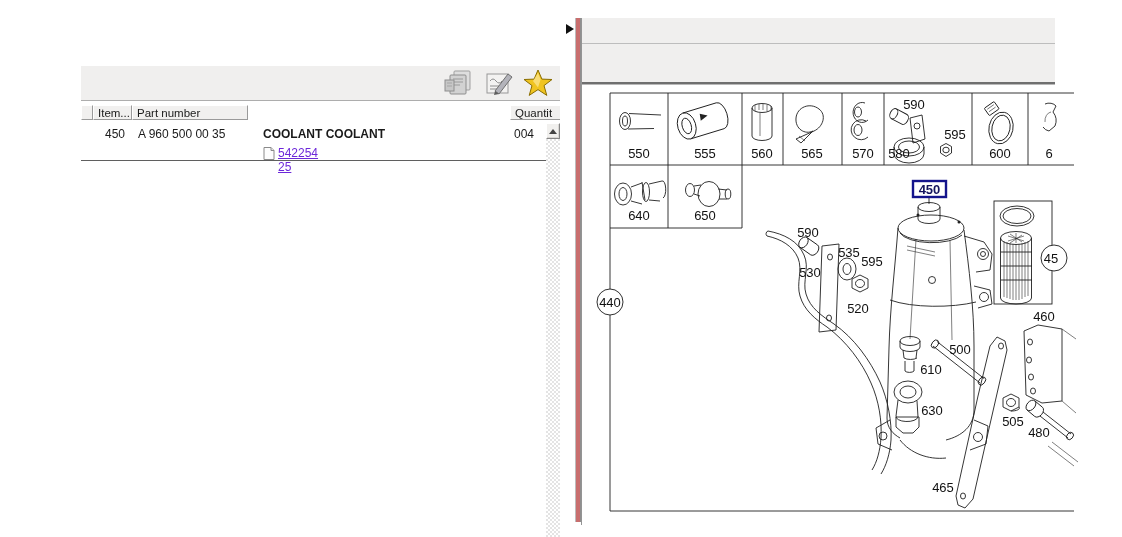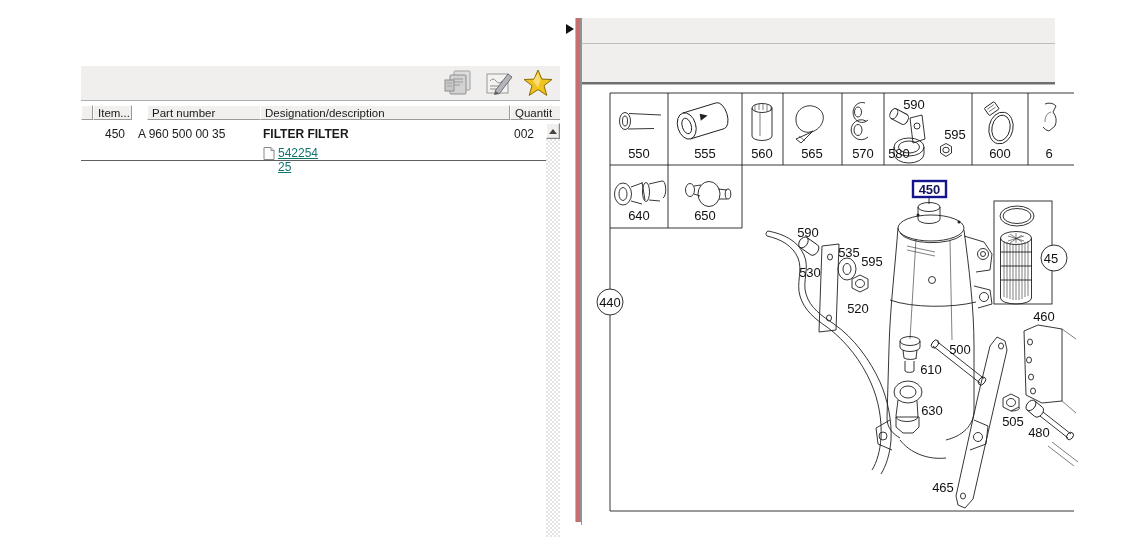--- a/index.html
+++ b/index.html
@@ -10,21 +10,21 @@
   
   .left-panel{left:0;top:0;width:479px;height:507px;background:#fff;margin-top:48px;}
   .toolbar{left:0;top:0;width:479px;height:34px;background:#f0efee;border-bottom:1px solid #adadad;}
   .tb-icon{position:absolute;top:3px;width:32px;height:28px;}
   .thead{left:0;top:39px;height:17px;width:479px;font-size:11.5px;}
   .hcell{position:absolute;top:0;height:15px;background:#f1f0ef;border:1px solid;
          border-color:#ffffff #9a9a9a #9a9a9a #ffffff;padding:1px 0 0 4px;
          white-space:nowrap;overflow:hidden;box-sizing:border-box;line-height:13px;}
   .trow{font-size:12px;white-space:nowrap;}
   .bold{font-weight:bold;}
-  .link{color:#0f766e;text-decoration:underline;font-size:12px;}
+  .link{color:#6d28d9;text-decoration:underline;font-size:12px;}
   .sep{left:0;top:94px;width:465px;height:1px;background:#5f5f5f;}
   .checker{background:conic-gradient(#ffffff 25%,#e4e4e4 0 50%,#ffffff 0 75%,#e4e4e4 0);
            background-size:4px 4px;}
   .sbtn{position:absolute;background:#f1f0ee;border:1px solid;box-sizing:border-box;
         border-color:#ffffff #868686 #868686 #ffffff;box-shadow:inset -1px -1px 0 #d8d6d3;}
   .arr{width:0;height:0;margin:3px auto 0;}
   .arr-up{border:4px solid transparent;border-bottom:5px solid #444;margin-top:1px;}
   .arr-down{border:4px solid transparent;border-top:5px solid #444;}
   .arr-right{border:4px solid transparent;border-left:5px solid #444;margin:3px 0 0 4px;}
   .vscroll{left:465px;top:57px;width:14px;height:433px;}
@@ -79,30 +79,29 @@
         <svg width="32" height="28" viewBox="0 0 32 28">
           <polygon points="16,1 19.9,10.1 30,10.5 22,16.6 24.8,26.4 16,20.6 7.2,26.4 10,16.6 2,10.5 12.1,10.1" fill="#f0c420" stroke="#8a6d00" stroke-width="1"></polygon>
           <polygon points="16,4 18.6,10.6 16,18.6 11,12" fill="#fbe38a" opacity="0.8"></polygon>
         </svg>
       </div>
     </div>
 
     <div class="abs thead">
       <div class="hcell" style="left:0;width:12px"></div>
       <div class="hcell" style="left:12px;width:39px"><span>Item...</span></div>
-      <div class="hcell" style="left:66px;width:116px"><span>Part number</span></div>
-      <div class="hcell" style="left:179px;width:250px"><span>Designation/description</span></div>
+      <div class="hcell" style="left:51px;width:116px"><span>Part number</span></div>
       <div class="hcell" style="left:429px;width:64px"><span>Quantit</span></div>
     </div>
 
     <div class="abs trow" style="left:0;top:61px;width:465px;height:16px">
       <span class="abs" style="left:16px;width:36px;text-align:center">450</span>
       <span class="abs" style="left:57px">A 960 500 00 35</span>
-      <span class="abs bold" style="left:182px">FILTER FILTER</span>
-      <span class="abs" style="left:433px">002</span>
+      <span class="abs bold" style="left:182px">COOLANT COOLANT</span>
+      <span class="abs" style="left:433px">004</span>
     </div>
 
     <div class="abs" style="left:182px;top:80px;height:15px">
       <svg class="abs" style="left:0;top:1px" width="12" height="13">
         <path d="M1 .5 h7 l3 3 v9 h-10 z" fill="#fdfdfd" stroke="#8a8a8a"></path>
         <path d="M8 .5 v3 h3" fill="#e6e6e6" stroke="#8a8a8a"></path>
       </svg>
       <a class="abs link" style="left:15px;top:0">542254 25</a>
     </div>
 

